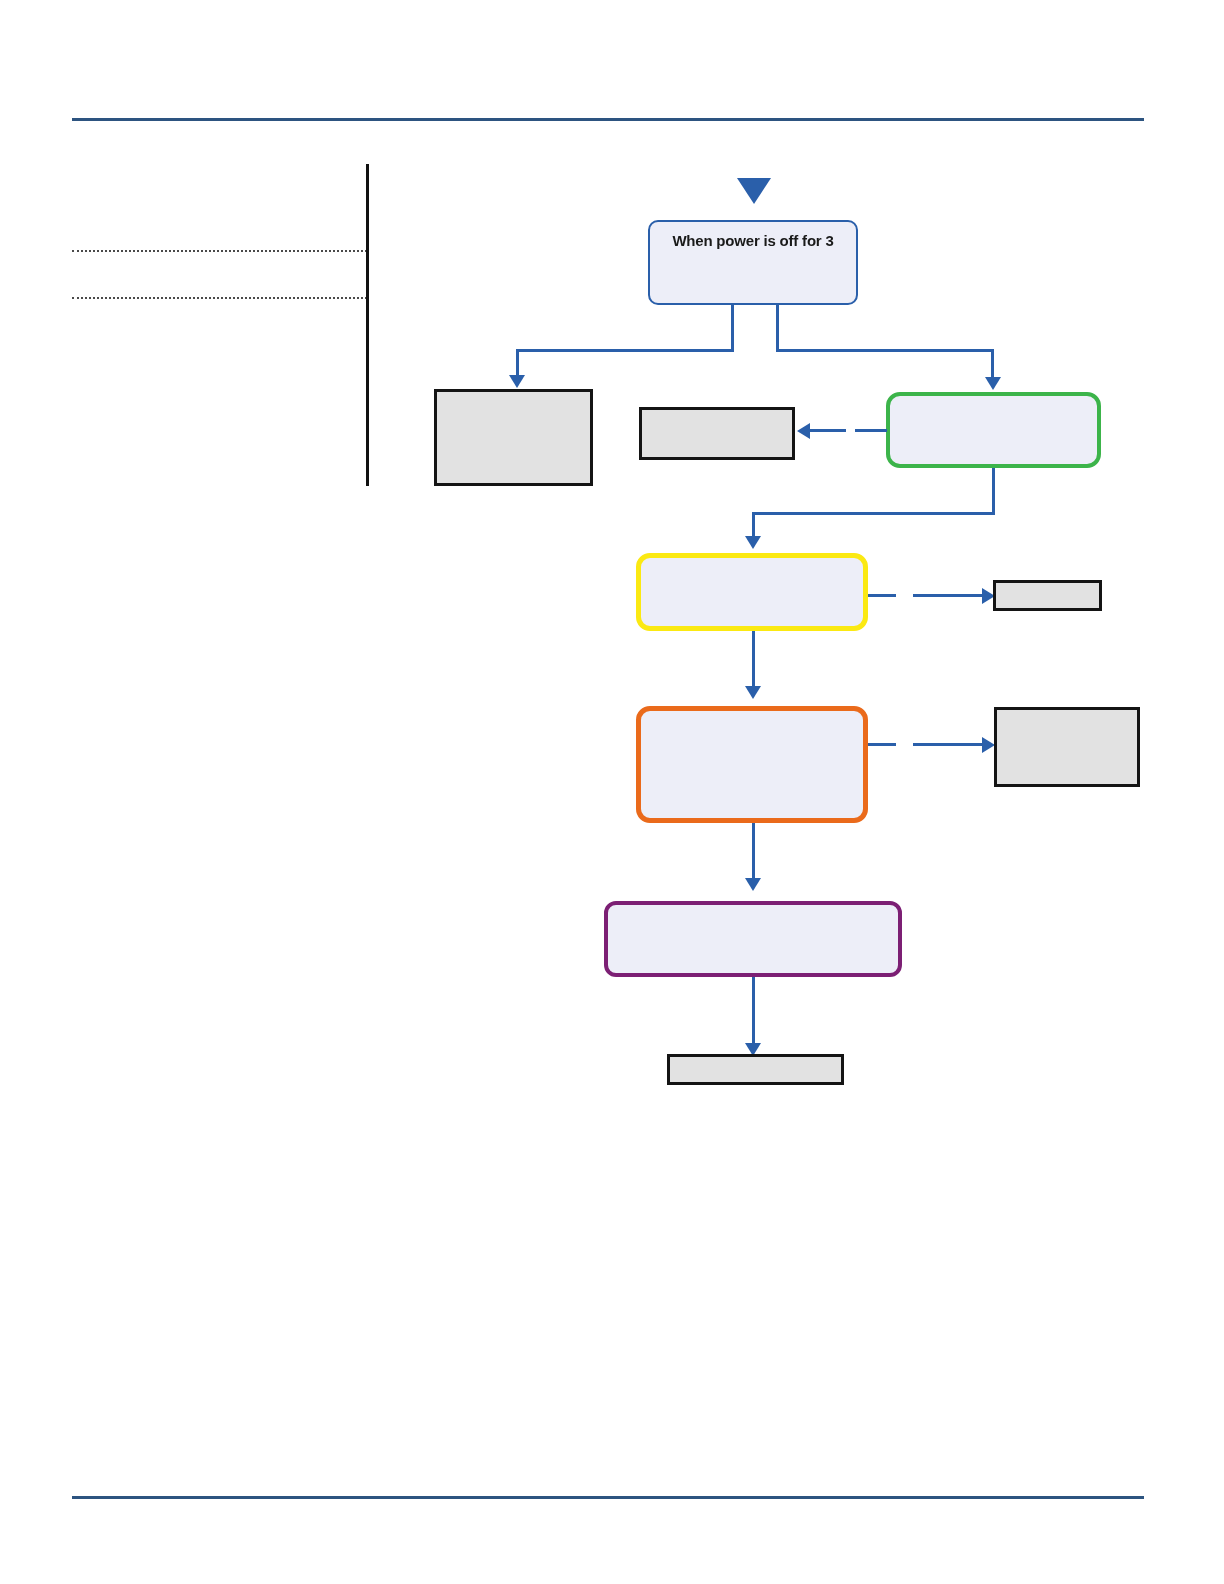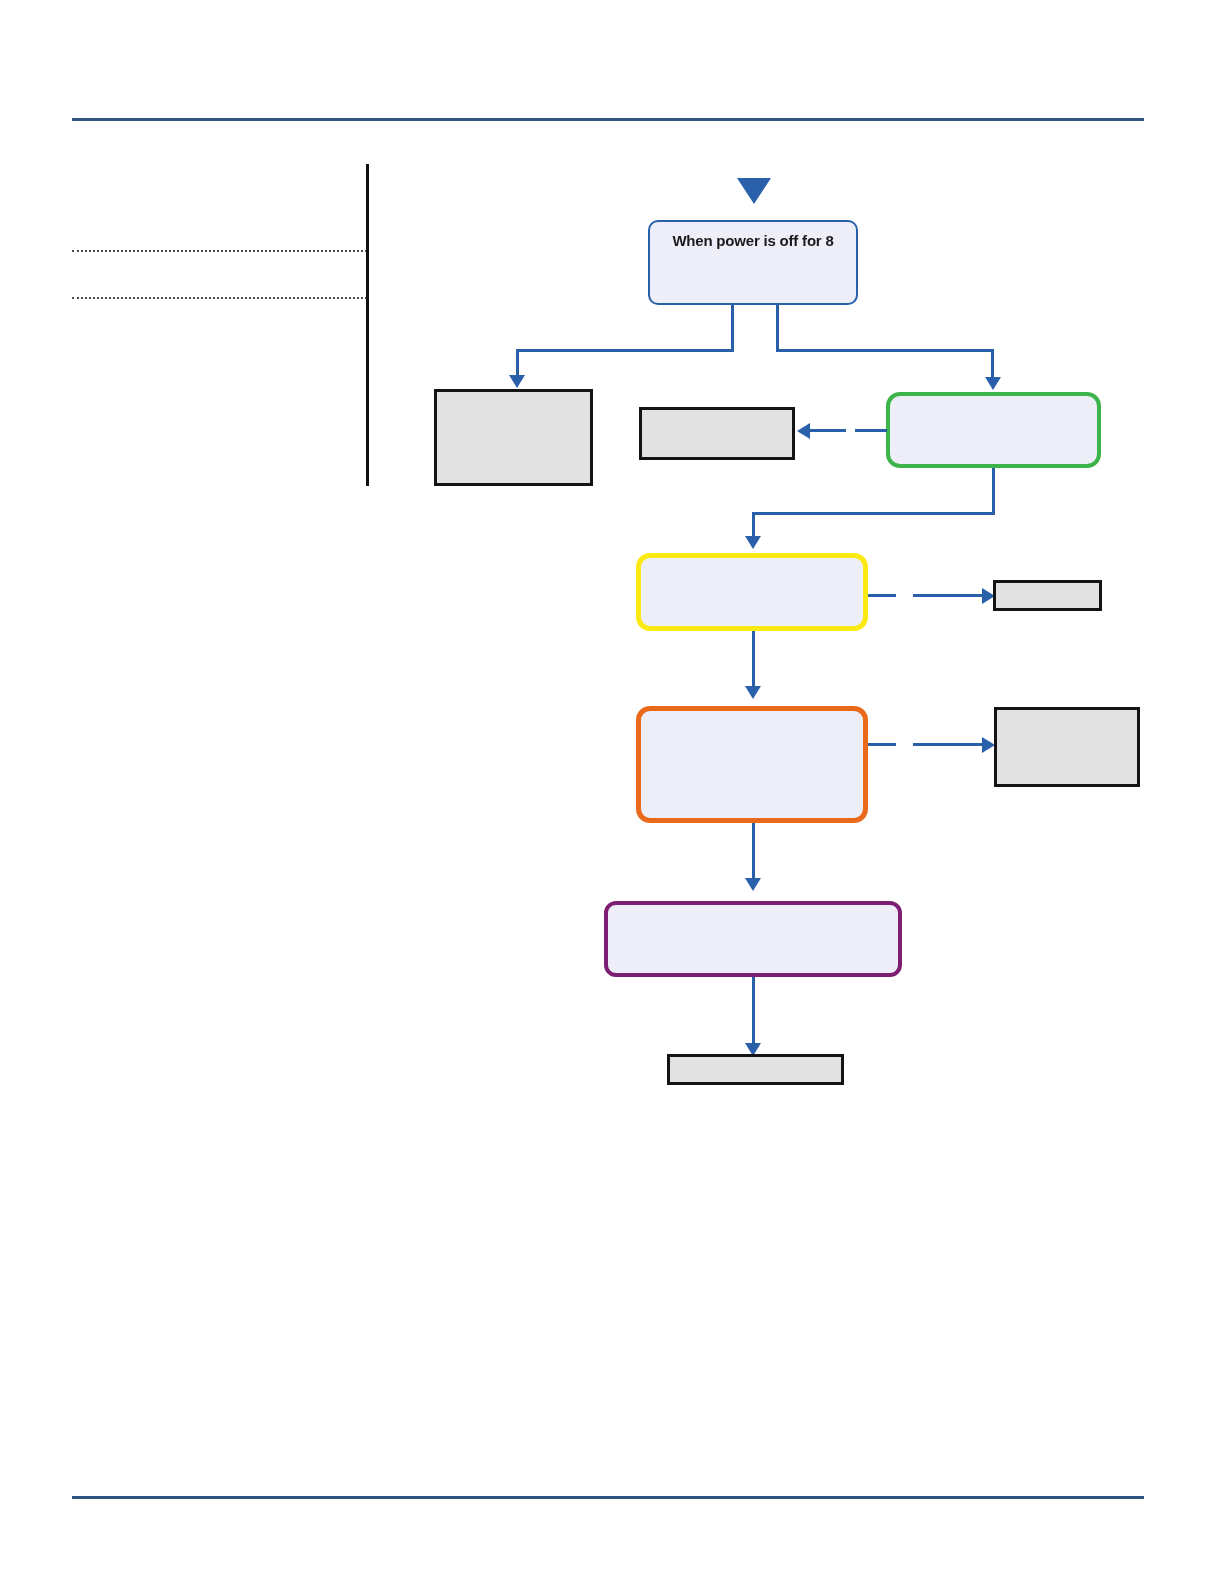--- a/index.html
+++ b/index.html
@@ -134,21 +134,21 @@
   <div class="rule footer"></div>
 
   <div class="leader l1"></div>
   <div class="leader l2"></div>
 
   <div class="divider"></div>
 
   <div class="start-marker" style="left:737px; top:178px;"></div>
 
   <div class="node rounded n-blue" style="left:648px; top:220px; width:210px; height:85px;">
-    <span class="node-label">When power is off for 8</span>
+    <span class="node-label">When power is off for 3</span>
   </div>
 
   <div class="conn v" style="left:731px; top:305px; height:46px;"></div>
   <div class="conn v" style="left:776px; top:305px; height:46px;"></div>
 
   <div class="conn h" style="left:516px; top:349px; width:218px;"></div>
   <div class="conn v" style="left:516px; top:349px; height:30px;"></div>
   <div class="arrow down" style="left:509px; top:375px;"></div>
 
   <div class="conn h" style="left:776px; top:349px; width:218px;"></div>

